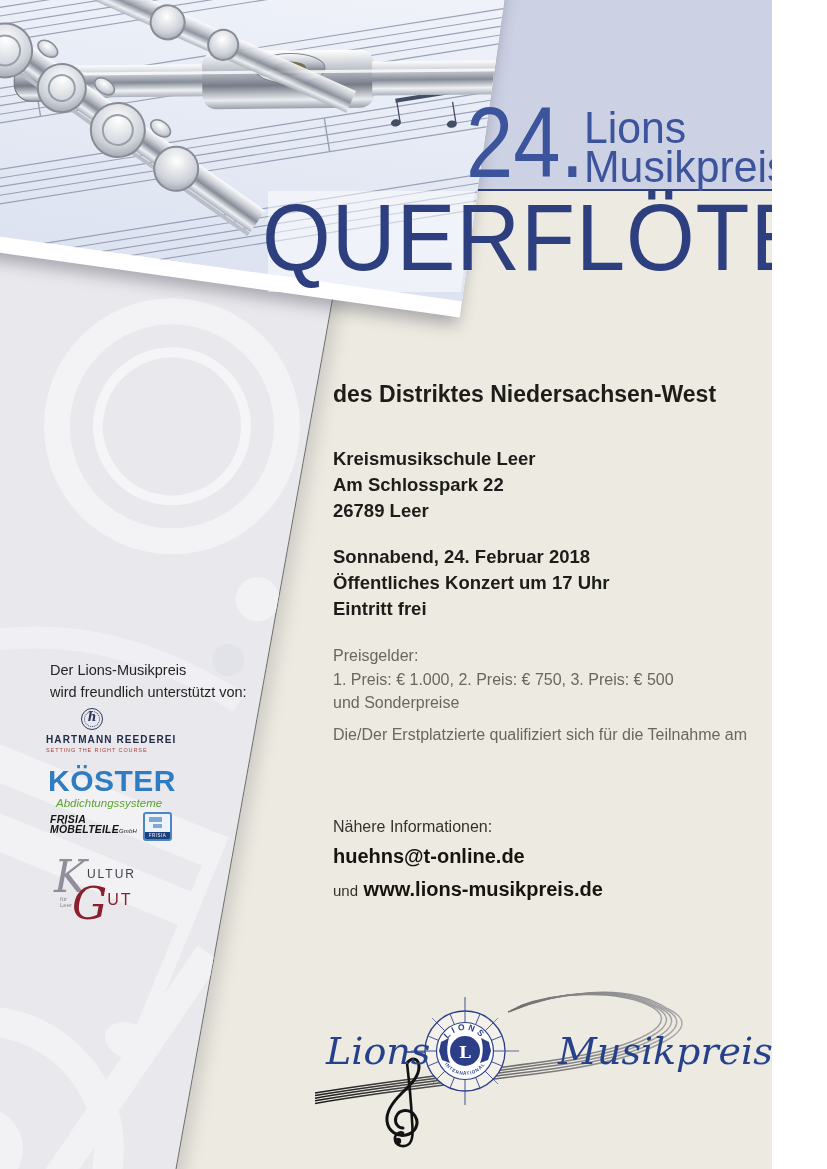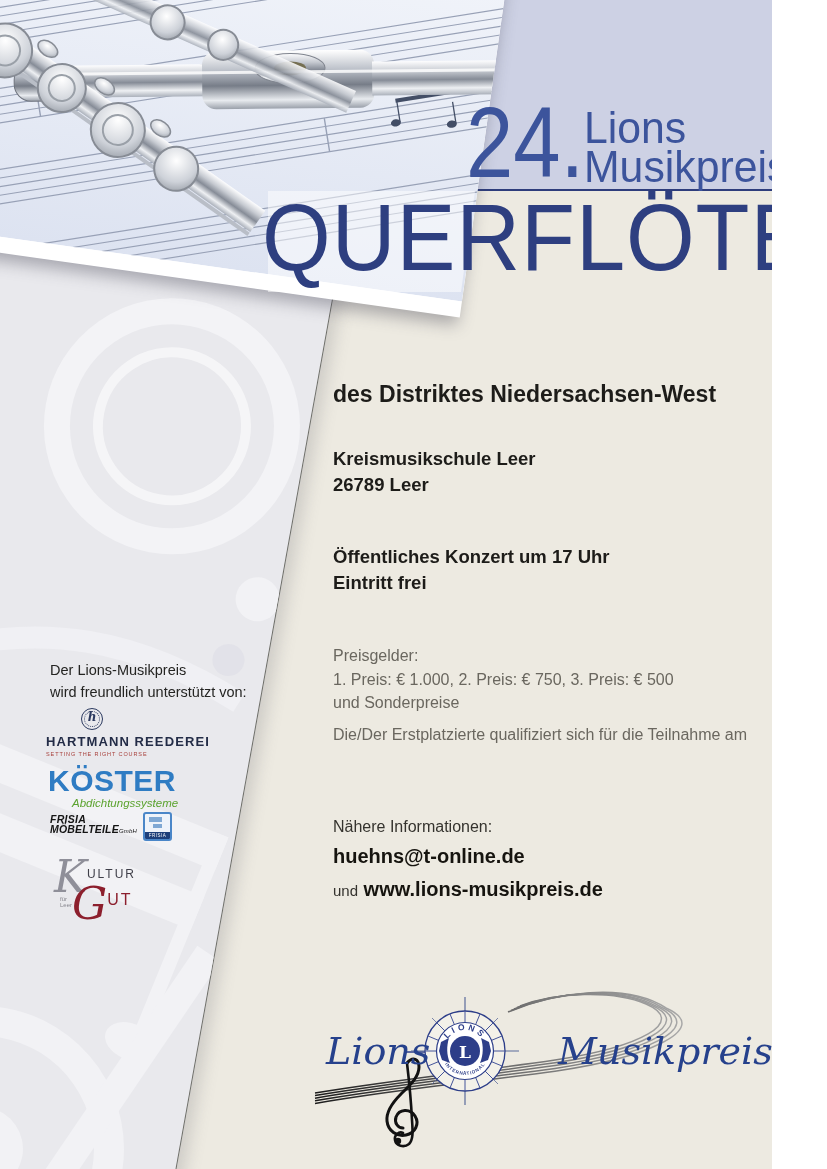--- a/index.html
+++ b/index.html
@@ -51,25 +51,25 @@
   .t-web .url{font-weight:bold;}
 
   
   .sb{position:absolute;z-index:6;}
   .sb-intro{left:50px;top:659px;font-size:14.5px;line-height:22px;color:#242422;}
   .sp-hart{left:46px;top:708px;width:92px;text-align:center;}
   .hr-emblem{width:20px;height:20px;margin:0 auto;border:1.5px solid #2c3a60;
              border-radius:50%;position:relative;}
   .hr-emblem .ring{position:absolute;inset:2px;border:1px dotted #2c3a60;border-radius:50%;}
   .hr-emblem .h{position:absolute;left:0;right:0;top:1px;font:italic bold 12px "DejaVu Serif",serif;color:#2c3a60;}
-  .hr-name{font-size:13px;letter-spacing:1.1px;color:#232c47;margin-top:4px;white-space:nowrap;font-weight:bold;}
+  .hr-name{font-size:10px;letter-spacing:1.1px;color:#232c47;margin-top:4px;white-space:nowrap;font-weight:bold;}
   .hr-tag{font-size:5.5px;letter-spacing:.9px;color:#a8403c;margin-top:2px;white-space:nowrap;}
   .sp-koe{left:48px;top:766px;}
   .ko-name{font-size:30px;font-weight:800;color:#2f7cc3;letter-spacing:.5px;line-height:1;}
-  .ko-sub{font-size:11.5px;font-style:italic;color:#5ba32e;margin:1px 0 0 24px;}
+  .ko-sub{font-size:11.5px;font-style:italic;color:#5ba32e;margin:1px 0 0 8px;}
   .sp-fri{left:50px;top:812px;display:flex;align-items:flex-start;}
   .fr-txt{font-style:italic;font-weight:bold;color:#141414;line-height:10px;padding-top:2px;}
   .fr-l1{font-size:10.5px;letter-spacing:.3px;}
   .fr-l2{font-size:10.5px;letter-spacing:.2px;}
   .fr-gmbh{font-size:6px;font-weight:normal;}
   .fr-icon{width:25px;height:25px;border:2px solid #4a86c8;border-radius:3px;
            margin-left:6px;background:#eef3fa;position:relative;overflow:hidden;}
   .fr-icon .s1{position:absolute;left:4px;top:3px;width:13px;height:5px;background:#7fa8d4;}
   .fr-icon .s2{position:absolute;left:8px;top:10px;width:9px;height:4px;background:#7fa8d4;}
   .fr-icon .bar{position:absolute;left:0;right:0;bottom:0;height:7px;background:#1d3f7a;
@@ -222,24 +222,26 @@
 
   <div class="h-num">24.</div>
   <div class="h-org1">Lions</div>
   <div class="h-org2">Musikpreis</div>
   <div class="h-inst abs">QUERFLÖTE</div>
 
   <div class="mc abs t-head">des Distriktes Niedersachsen-West</div>
 
   <div class="mc abs t-addr">
     <div>Kreismusikschule Leer</div>
+    <div>Am Schlosspark 22</div>
     <div>26789 Leer</div>
   </div>
 
   <div class="mc abs t-date">
+    <div>Sonnabend, 24. Februar 2018</div>
     <div>Öffentliches Konzert um 17 Uhr</div>
     <div>Eintritt frei</div>
   </div>
 
   <div class="mc abs t-gray1">
     <div>Preisgelder:</div>
     <div>1. Preis: € 1.000, 2. Preis: € 750, 3. Preis: € 500</div>
     <div>und Sonderpreise</div>
   </div>
 

